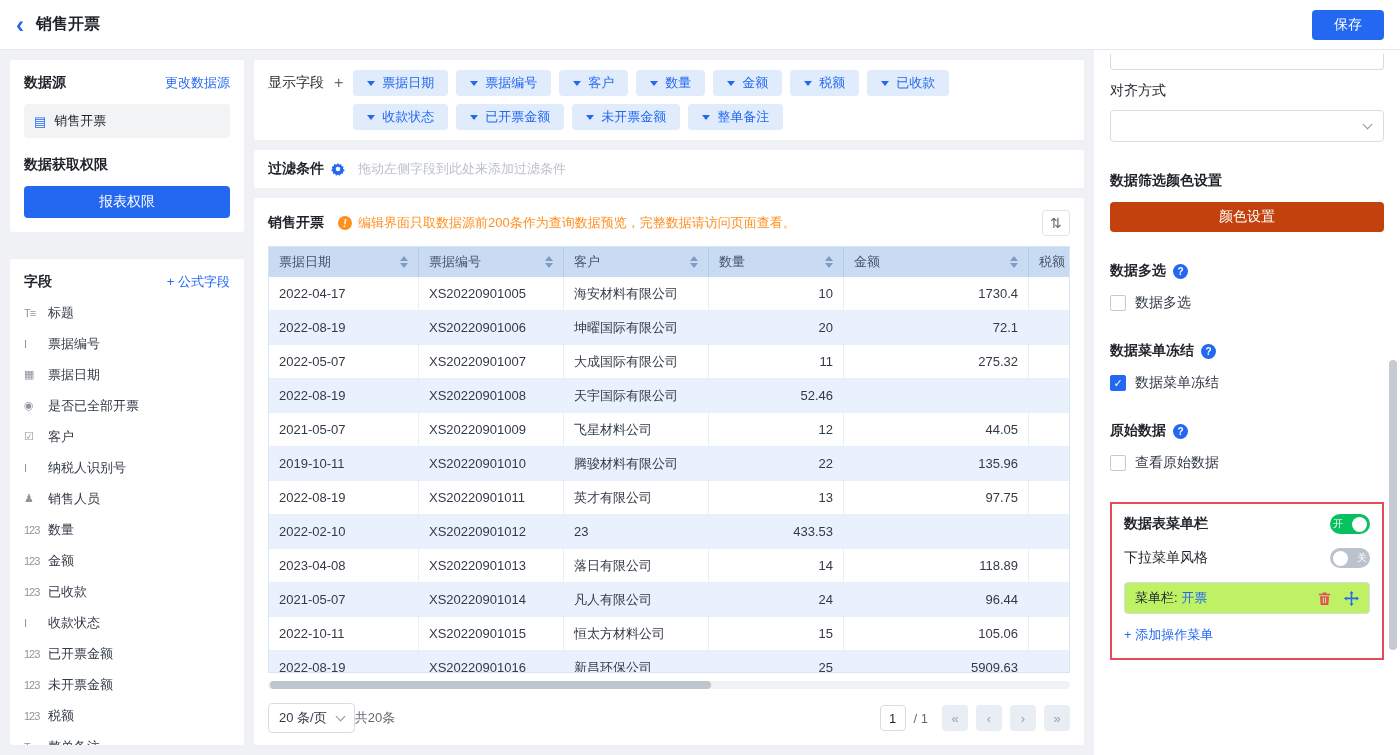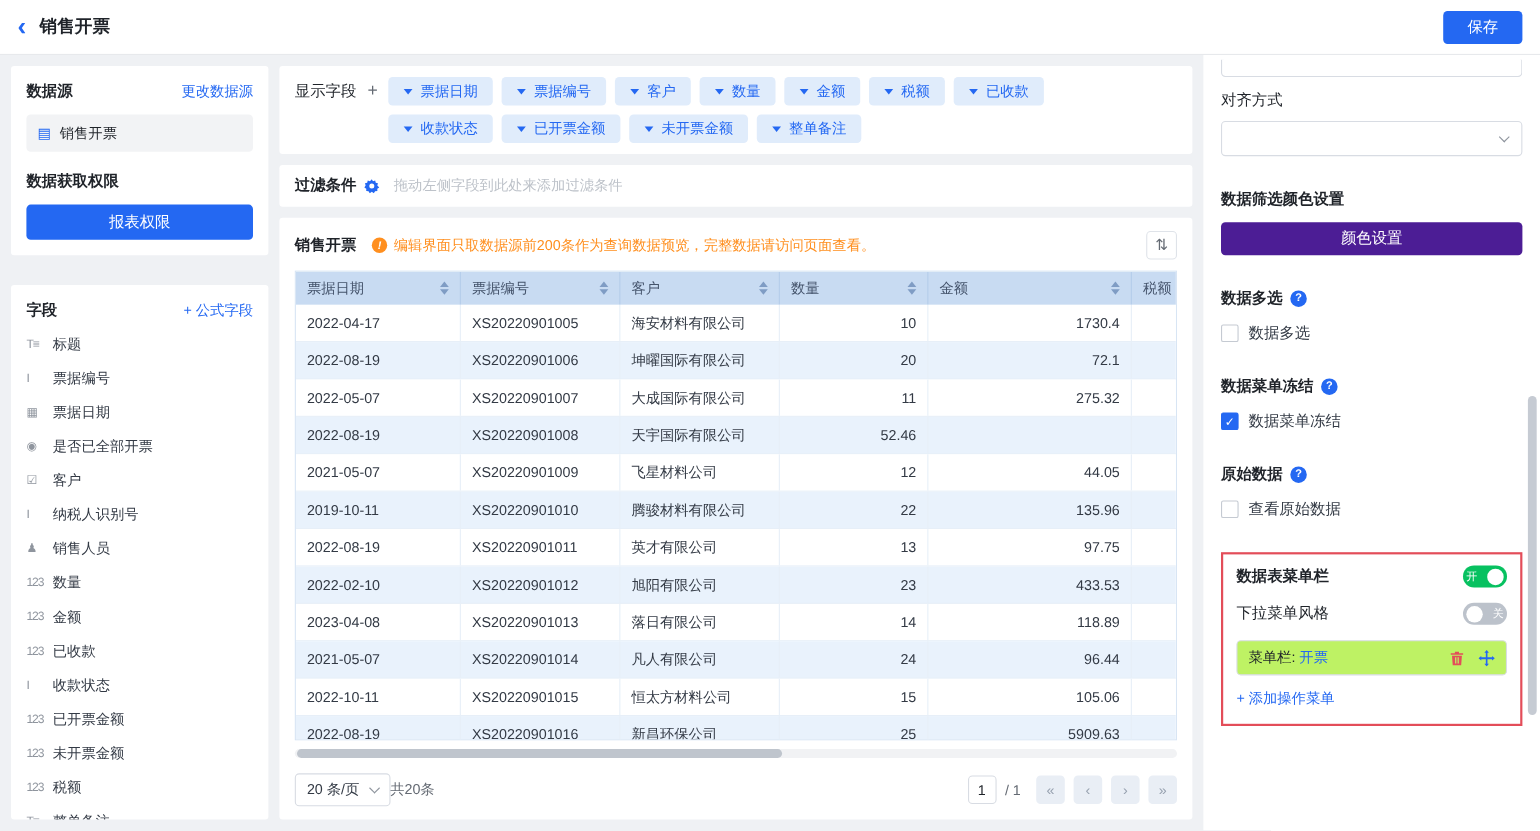--- a/index.html
+++ b/index.html
@@ -144,21 +144,21 @@
     align-items: center; justify-content: flex-end; padding: 0 12px; cursor: pointer; margin-bottom: 30px;
   }
   .r-title { font-size: 14px; font-weight: 700; color: #1f2329; }
   .r-title-row { display: flex; align-items: center; gap: 7px; margin-bottom: 14px; }
   .help {
     width: 15px; height: 15px; border-radius: 50%; background: #2468f2; color: #fff; font-size: 10px;
     font-weight: 700; display: inline-flex; align-items: center; justify-content: center; cursor: pointer;
   }
   .r-sec { margin-bottom: 30px; }
   .r-btn-blue {
-    width: 100%; height: 30px; background: #4c1d95; color: #fff; border: none; border-radius: 4px;
+    width: 100%; height: 30px; background: #c2410c; color: #fff; border: none; border-radius: 4px;
     font-size: 14px; cursor: pointer; margin-top: 12px; font-family: Liberation Mono, monospace;
   }
   .cb-row { display: flex; align-items: center; gap: 9px; cursor: pointer; }
   .cb {
     width: 16px; height: 16px; border: 1px solid #c5cad2; border-radius: 2px; background: #fff;
     display: inline-flex; align-items: center; justify-content: center; font-size: 11px; color: #fff;
   }
   .cb.checked { background: #2468f2; border-color: #2468f2; }
   .cb-label { color: #333a45; font-size: 14px; }
 
@@ -491,21 +491,20 @@
                 <div class="td">XS20220901011</div>
                 <div class="td">英才有限公司</div>
                 <div class="td">13</div>
                 <div class="td">97.75</div>
                 <div class="td"></div>
               </div>
 
               <div class="trow">
                 <div class="td">2022-02-10</div>
                 <div class="td">XS20220901012</div>
-                <div class="td">旭阳有限公司</div>
                 <div class="td">23</div>
                 <div class="td">433.53</div>
                 <div class="td"></div>
               </div>
 
               <div class="trow">
                 <div class="td">2023-04-08</div>
                 <div class="td">XS20220901013</div>
                 <div class="td">落日有限公司</div>
                 <div class="td">14</div>

